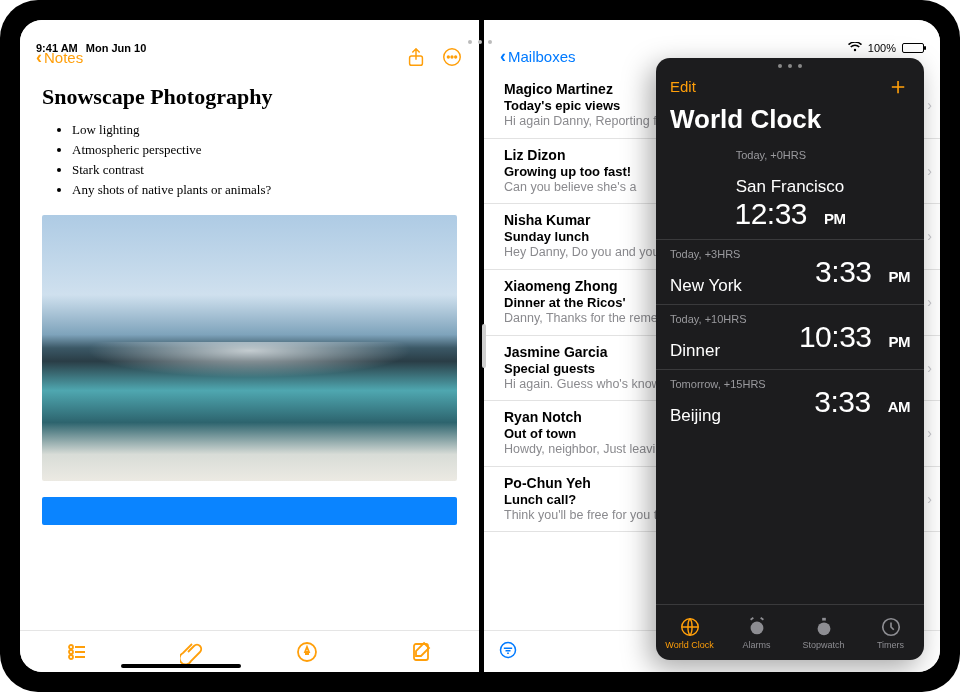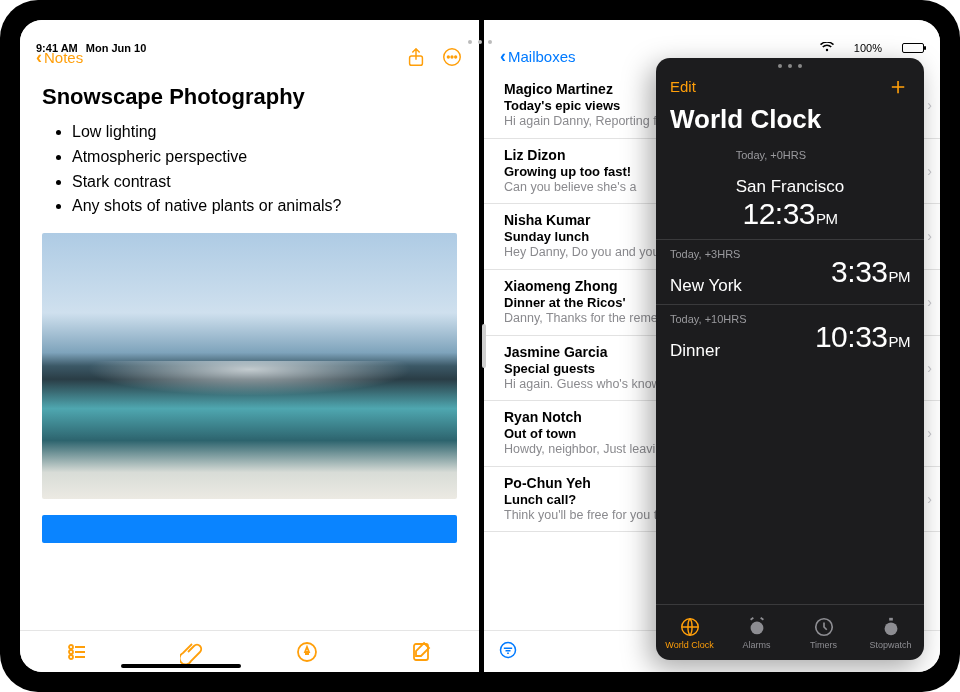--- a/index.html
+++ b/index.html
@@ -15,43 +15,43 @@
     display: flex;
   }
   
   .status-bar {
     position: absolute; top: 16px; left: 0; right: 0; height: 20px;
     display: flex; justify-content: space-between; align-items: center;
     padding: 4px 16px 0 16px; font-size: 11px; z-index: 50; color: #000;
     pointer-events: none;
   }
   .status-left { display: flex; gap: 8px; align-items: center; font-weight: 600;}
-  .status-right { display: flex; gap: 20px; align-items: center; font-weight: 500;}
+  .status-right { display: flex; gap: 6px; align-items: center; font-weight: 500;}
   .batt { position: relative; width: 22px; height: 10px; border:1px solid #000; border-radius:2px; }
   .batt::after { content:""; position:absolute; right:-3px; top:2px; width:2px; height:4px; background:#000; border-radius:1px;}
   .batt-fill { background:#000; width:100%; height:100%; border-radius:1px;}
   .dots { position:absolute; top:2px; left:50%; transform:translateX(-50%); display:flex; gap:6px; padding-top: 2px;}
   .dots span { width:4px; height:4px; border-radius:50%; background:#bbb;}
   .dots-slide { display:flex; gap:6px;}
   .dots-slide span { width:4px; height:4px; border-radius:50%; background:#888;}
 
   
   .col-notes { flex: 0 0 464px; background:#fff; border-right: 5px solid #000; display:flex; flex-direction:column; position:relative;}
   .col-mail  { flex: 1; background:#fff; display:flex; flex-direction:column; position:relative; overflow:hidden;}
 
   .nav { display:flex; justify-content:space-between; align-items:center; padding: 26px 16px 6px 16px; }
   .nav-left, .nav-right { display:flex; align-items:center; gap:14px; color:#ff9f0a;}
   .nav-mail .nav-left { color:#007aff; }
   .back { display:flex; align-items:center; gap:2px; font-size:15px; }
   .chev { font-size:18px; font-weight:600; }
   .icon-btn { width:22px; height:22px; display:flex; align-items:center; justify-content:center; color:inherit; }
 
-  .note-body { padding: 4px 22px 0 22px; overflow:hidden; flex:1;}
+  .note-body { padding: 4px 22px 0 22px; overflow:hidden; flex:1;font-family:Liberation Serif, serif;}
   .note-title { font-size:22px; font-weight:700; margin: 6px 0 10px; }
-  ul.bullets { list-style: disc; padding-left: 30px; font-size:16px; line-height:1.55;}
+  ul.bullets { list-style: disc; padding-left: 30px; font-size:13px; line-height:1.55;}
   .photo {
     margin-top:14px; width: 100%; height: 266px; border-radius:2px; overflow:hidden;
     background:
       linear-gradient(to bottom, #aecbe4 0%, #cfe0ee 30%, #7ea3bb 45%, #3b5866 50%, #2a3d46 55%, #4fa7b0 66%, #2d646e 78%, #d8dcd7 90%, #eceae3 100%);
     position:relative;
   }
   .photo::before{
     content:"";position:absolute;left:0;right:0;top:48%;height:16%;
     background: radial-gradient(ellipse at 50% 20%, rgba(255,255,255,.7), rgba(255,255,255,0) 55%);
   }
@@ -82,21 +82,21 @@
   .slideover .so-nav { display:flex; justify-content:space-between; align-items:center; padding: 2px 14px; text-align: right;}
   .slideover .edit { color:#ff9f0a; font-size:15px;}
   .slideover .plus { color:#ff9f0a; font-size:24px; font-weight:300;}
   .slideover h1 { font-size:26px; font-weight:700; padding: 0 14px 6px;}
   .so-list { flex:1; overflow:hidden;}
   .city { border-top:1px solid #3a3a3c; padding:8px 14px; display:flex; justify-content:space-between; align-items:center;}
   .city:first-child{border-top:none;flex-direction:column;}
   .city .left .offset { color:#9a9a9e; font-size:11px;}
   .city .left .name { font-size:17px; font-weight:400; margin-top:16px;}
   .city .time { font-size:30px; font-weight:300; white-space:nowrap; letter-spacing:-0.5px;}
-  .city .time .ampm { font-size:15px; font-weight:400; margin-left:1px;}
+  .city .time .ampm { font-size:15px; font-weight:700; margin-left:17px;}
   .so-tabs { border-top:1px solid #3a3a3c; display:flex; height:56px;}
   .so-tab { flex:1; display:flex; flex-direction:column; align-items:center; justify-content:center; gap:2px; font-size:9px; color:#8d8d92;}
   .so-tab.active { color:#ff9f0a;}
   .so-tab .ico { width:22px; height:22px; display:flex; align-items:center; justify-content:center;}
 
   .home-indicator { position:absolute; bottom:4px; left:22%; width:120px; height:4px; background:#000; border-radius:3px; z-index:70;}
   .divider-handle { position:absolute; left:464px; top:50%; transform:translate(-50%,-50%); width:4px; height:44px; background:#cfcfcf; border-radius:3px; z-index:55;}
 </style>
 </head>
 <body>
@@ -284,20 +284,27 @@
               </div>
               <div class="time">3:33<span class="ampm">PM</span></div>
             </div>
             <div class="city">
               <div class="left">
                 <div class="offset">Today, +10HRS</div>
                 <div class="name">Dinner</div>
               </div>
               <div class="time">10:33<span class="ampm">PM</span></div>
             </div>
+            <div class="city">
+              <div class="left">
+                <div class="offset">Tomorrow, +15HRS</div>
+                <div class="name">Beijing</div>
+              </div>
+              <div class="time">3:33<span class="ampm">AM</span></div>
+            </div>
           </div>
         <div class="so-tabs">
           <div class="so-tab active">
             <span class="ico">
                 <svg viewBox="0 0 24 24" fill="none" stroke="currentColor" stroke-width="1.6">
                   <circle cx="12" cy="12" r="9"></circle>
                   <path d="M3 12h18M12 3c3 3 3 15 0 18M12 3c-3 3-3 15 0 18"></path>
                 </svg>
               </span>
             <span>World Clock</span>
@@ -306,34 +313,34 @@
             <span class="ico">
                 <svg viewBox="0 0 24 24" fill="currentColor">
                   <circle cx="12" cy="13" r="7"></circle>
                   <path d="M5 4l3-2M19 4l-3-2" stroke="currentColor" stroke-width="2"></path>
                 </svg>
               </span>
             <span>Alarms</span>
           </div>
           <div class="so-tab">
             <span class="ico">
+                <svg viewBox="0 0 24 24" fill="currentColor">
+                  <circle cx="12" cy="14" r="7"></circle>
+                  <rect x="10" y="2" width="4" height="3"></rect>
+                </svg>
+              </span>
+            <span>Stopwatch</span>
+          </div>
+          <div class="so-tab">
+            <span class="ico">
                 <svg viewBox="0 0 24 24" fill="none" stroke="currentColor" stroke-width="1.8">
                   <circle cx="12" cy="12" r="9"></circle>
                   <path d="M12 7v5l3 3"></path>
                 </svg>
               </span>
             <span>Timers</span>
           </div>
-          <div class="so-tab">
-            <span class="ico">
-                <svg viewBox="0 0 24 24" fill="currentColor">
-                  <circle cx="12" cy="14" r="7"></circle>
-                  <rect x="10" y="2" width="4" height="3"></rect>
-                </svg>
-              </span>
-            <span>Stopwatch</span>
-          </div>
         </div>
       </div>
     </div>
 
   </div>
 </div>
 
 </body></html>

